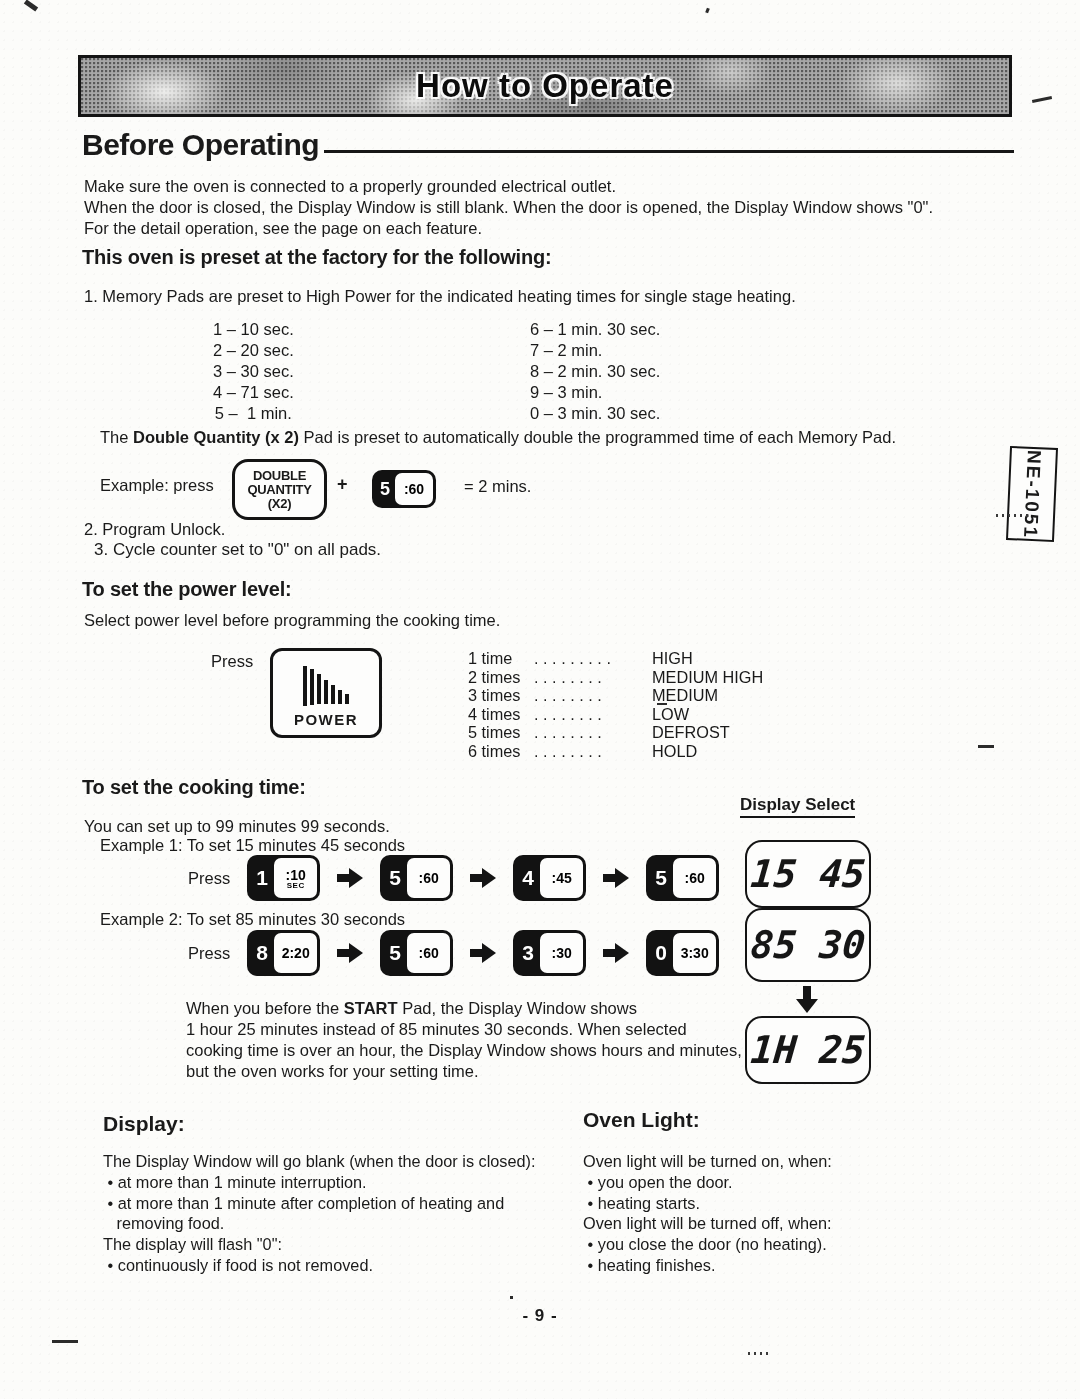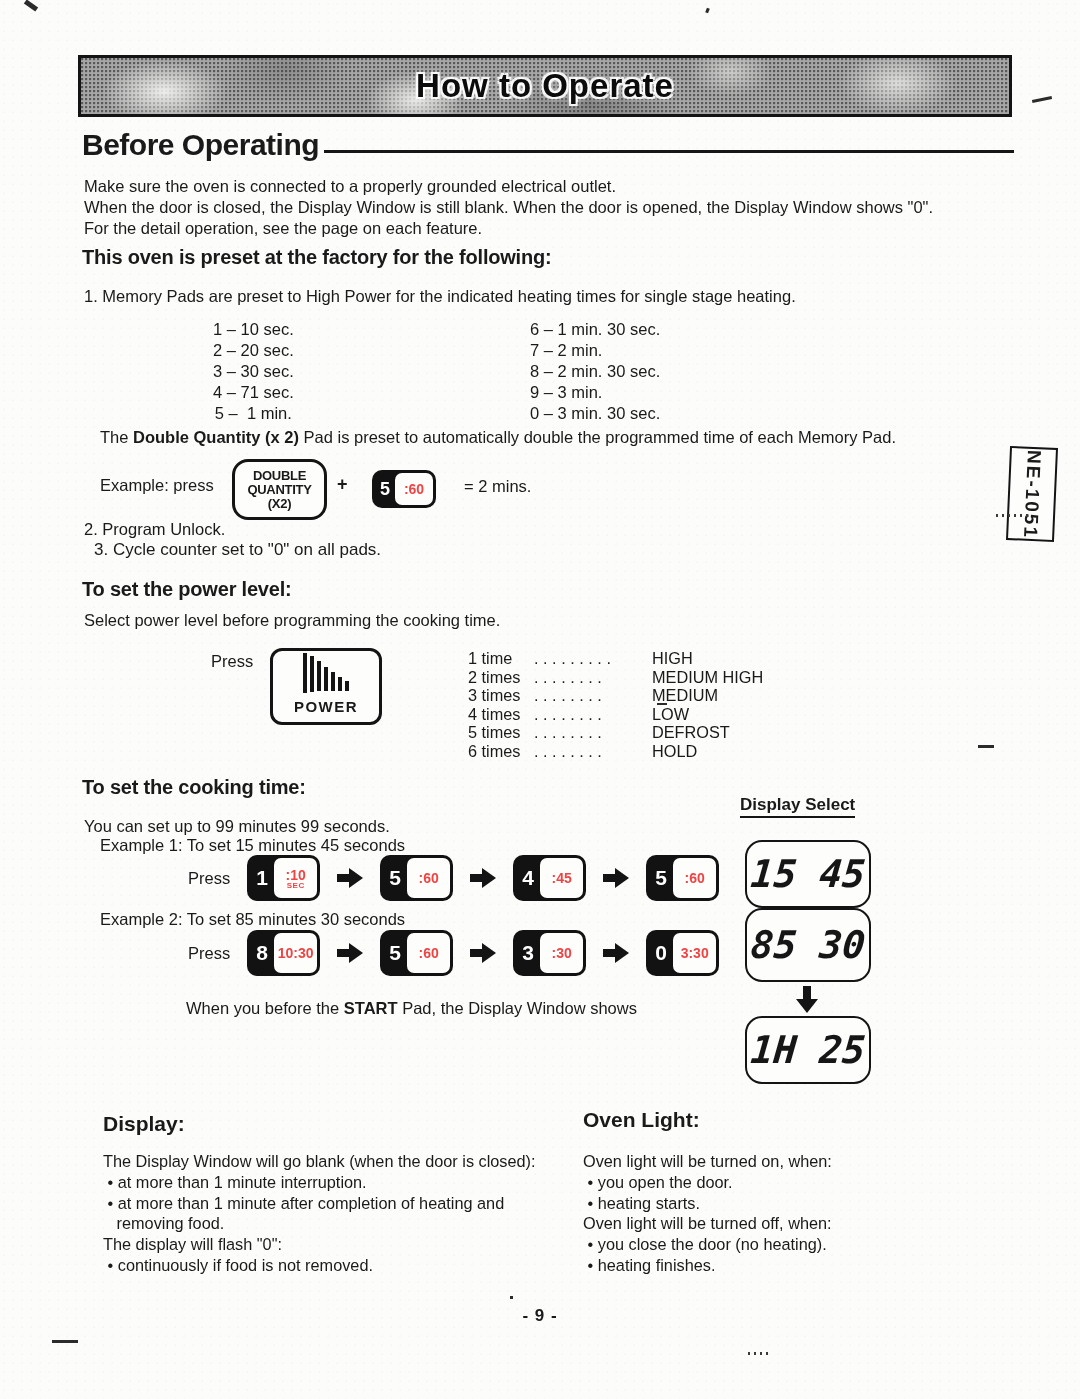--- a/index.html
+++ b/index.html
@@ -40,21 +40,21 @@
   .body-text{font-size:16.5px;line-height:21px;white-space:pre-line;}
   .body-wrap{font-size:16.3px;line-height:20.8px;white-space:pre-wrap;}
   .rule{background:#161616;height:3px;}
   .list-col{font-size:16.5px;line-height:21px;}
   .list-col div{white-space:pre;}
   .underline{border-bottom:2.5px solid #141414;padding-bottom:1px;}
   .bold{font-weight:bold;}
   
   .pad{display:inline-flex;background:#121212;border-radius:10px;padding:3px;box-sizing:border-box;align-items:stretch;}
   .pad-digit{width:24px;color:#fff;font-weight:bold;font-size:21px;display:flex;align-items:center;justify-content:center;}
-  .pad-time{background:#fdfdfc;border-radius:7px;flex:1;display:flex;flex-direction:column;align-items:center;justify-content:center;font-weight:bold;font-size:14px;color:#ef4444;min-width:38px;}
+  .pad-time{background:#fdfdfc;border-radius:7px;flex:1;display:flex;flex-direction:column;align-items:center;justify-content:center;font-weight:bold;font-size:14px;color:#000000;min-width:38px;}
   .pad-sub{font-size:8px;letter-spacing:.5px;margin-top:-2px;}
   .pad-sub:empty{display:none;}
   .pad.row-pad{width:73px;height:46px;}
   .pad.small-pad{width:64px;height:38px;}
   .pad.small-pad .pad-digit{font-size:18px;width:21px;}
   
   .press-row{position:absolute;display:flex;align-items:center;gap:17px;}
   .press-label{font-size:16.5px;}
   .arrow-r{position:relative;width:26px;height:20px;flex:0 0 auto;}
   .arrow-r::before{content:"";position:absolute;left:0;top:6px;width:12px;height:8px;background:#141414;}
@@ -63,21 +63,21 @@
   .arrow-d::before{content:"";position:absolute;left:7px;top:0;width:8px;height:13px;background:#141414;}
   .arrow-d::after{content:"";position:absolute;left:0;top:13px;width:0;height:0;border-left:11px solid transparent;border-right:11px solid transparent;border-top:14px solid #141414;}
   
   .dq-button{
     position:absolute;left:232px;top:459px;width:95px;height:61px;box-sizing:border-box;
     border:3px solid #141414;border-radius:16px;display:flex;flex-direction:column;
     align-items:center;justify-content:center;font-size:13px;font-weight:bold;line-height:14px;
     letter-spacing:-.3px;background:#fdfdfc;
   }
   .power-button{
-    position:absolute;left:270px;top:648px;width:112px;height:77px;box-sizing:border-box;
+    position:absolute;left:270px;top:648px;width:112px;height:90px;box-sizing:border-box;
     border:3.5px solid #141414;border-radius:12px;background:#fdfdfc;
     display:flex;flex-direction:column;align-items:center;justify-content:flex-end;padding-bottom:7px;
   }
   .power-bars{height:44px;display:flex;align-items:flex-start;}
   .power-bars i{display:block;width:4px;background:#141414;margin-right:3px;}
   .power-bars i:nth-child(1){height:40px;margin-top:0;}
   .power-bars i:nth-child(2){height:36px;margin-top:3px;}
   .power-bars i:nth-child(3){height:30px;margin-top:8px;}
   .power-bars i:nth-child(4){height:24px;margin-top:14px;}
   .power-bars i:nth-child(5){height:19px;margin-top:19px;}
@@ -253,21 +253,21 @@
   <div class="lcd-window" style="top:840px;height:68px;">
     <span class="lcd">15 45</span>
   </div>
 
   <div class="abs" style="left:100px;top:910px;font-size:16.5px;">Example 2: To set 85 minutes 30 seconds</div>
   <div class="press-row" style="left:188px;top:930px;">
     <span class="press-label">Press</span>
     <span class="pad row-pad">
         <span class="pad-digit">8</span>
         <span class="pad-time">
-          <span>10:30</span>
+          <span>2:20</span>
         </span>
       </span>
     <span class="arrow-r"></span>
     <span class="pad row-pad">
         <span class="pad-digit">5</span>
         <span class="pad-time">
           <span>:60</span>
         </span>
       </span>
     <span class="arrow-r"></span>
@@ -288,20 +288,23 @@
   <div class="lcd-window" style="top:908px;height:74px;">
     <span class="lcd">85 30</span>
   </div>
   <span class="arrow-d" style="left:796px;top:986px;"></span>
   <div class="lcd-window" style="top:1016px;height:68px;">
     <span class="lcd">1H 25</span>
   </div>
 
   <div class="abs" style="left:186px;top:998px;font-size:16.5px;line-height:21px;width:560px;">
     <div><span>When you before the </span><span class="bold">START</span><span> Pad, the Display Window shows</span></div>
+    <div style="white-space:pre-line;">1 hour 25 minutes instead of 85 minutes 30 seconds. When selected
+cooking time is over an hour, the Display Window shows hours and minutes,
+but the oven works for your setting time.</div>
   </div>
 
   <div class="abs h3" style="left:103px;top:1112px;">Display:</div>
   <div class="abs body-wrap" style="left:103px;top:1151px;width:470px;">The Display Window will go blank (when the door is closed):
  • at more than 1 minute interruption.
  • at more than 1 minute after completion of heating and
    removing food.
 The display will flash "0":
  • continuously if food is not removed.</div>
 

